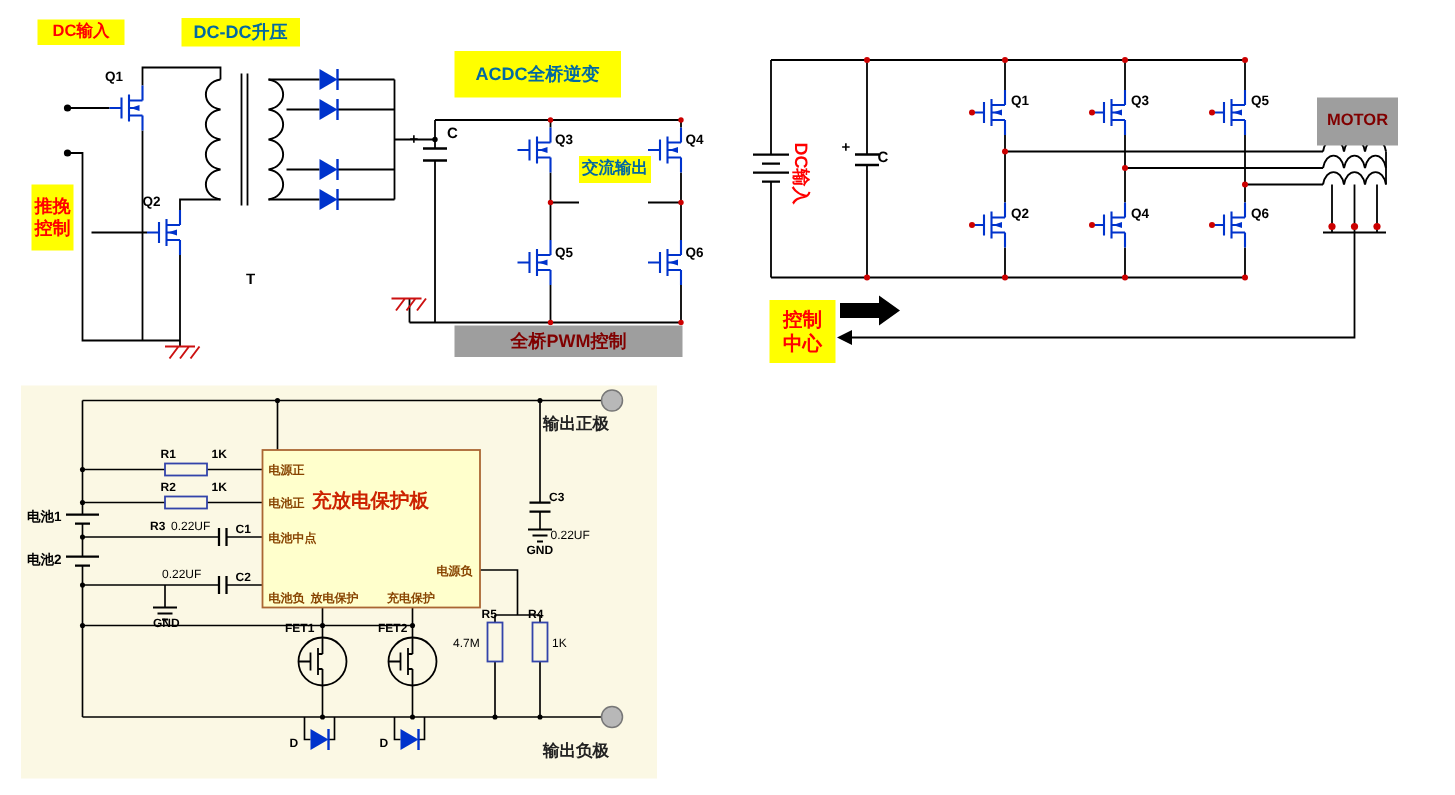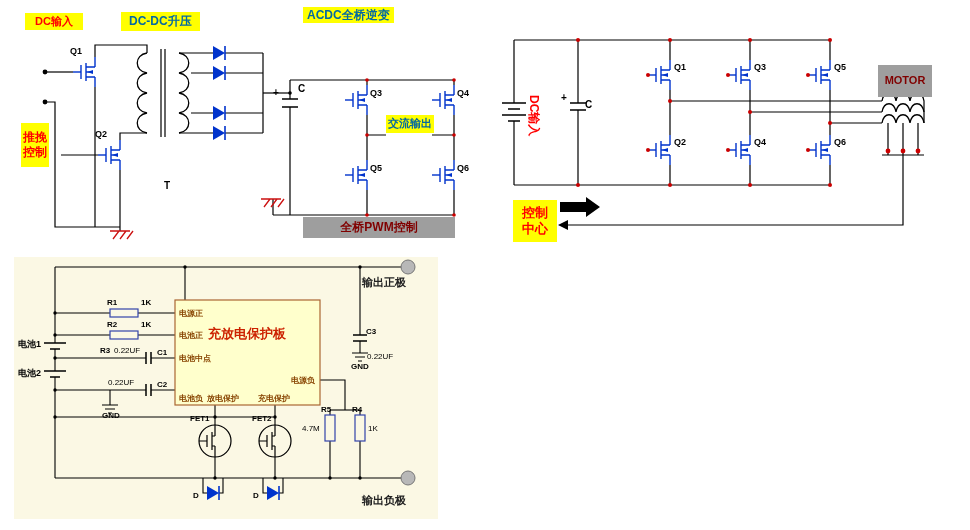--- a/index.html
+++ b/index.html
@@ -122,26 +122,26 @@
         <text class="b t10" x="283" y="87">C</text>
         <text class="b" x="355" y="91">Q3</text>
         <text class="b" x="442" y="91">Q4</text>
         <text class="b" x="355" y="166">Q5</text>
         <text class="b" x="442" y="166">Q6</text>
       </g>
     </svg>
 
     <div class="lbl yellow red f11" style="left:10px;top:8px;width:58px;height:17px">DC输入</div>
     <div class="lbl yellow darkred f12" style="left:106px;top:7px;height:19px;padding:0 8px">DC-DC升压</div>
-    <div class="lbl yellow darkred f12" style="left:288px;top:2px;height:16px;padding:0 4px">ACDC全桥逆变</div>
+    <div class="lbl yellow darkred f12" style="left:288px;top:29px;height:31px;padding:0 14px">ACDC全桥逆变</div>
     <div class="lbl yellow red f12" style="left:6px;top:118px;width:28px;height:44px">
       <span>推挽</span>
       <span>控制</span>
     </div>
-    <div class="lbl yellow darkred f11" style="left:371px;top:110px;width:48px;height:18px">交流输出</div>
+    <div class="lbl yellow darkred f11" style="left:371px;top:99px;width:48px;height:18px">交流输出</div>
     <div class="lbl gray maroon f12" style="left:288px;top:212px;width:152px;height:21px">全桥PWM控制</div>
   </div>
 
   <div class="panel" id="p2" style="left:490px;top:15px;width:475px;height:235px">
     <svg width="475" height="235" viewBox="0 0 475 235">
       <g stroke="#000" stroke-width="1.2" fill="none">
         <path d="M24,25 H340"></path>
         <path d="M24,170 H340"></path>
         <path d="M24,25 V88 M24,106 V170"></path>
         <path d="M12,88 H36 M18,94 H30 M12,100 H36 M18,106 H30" stroke-width="1.5"></path>

